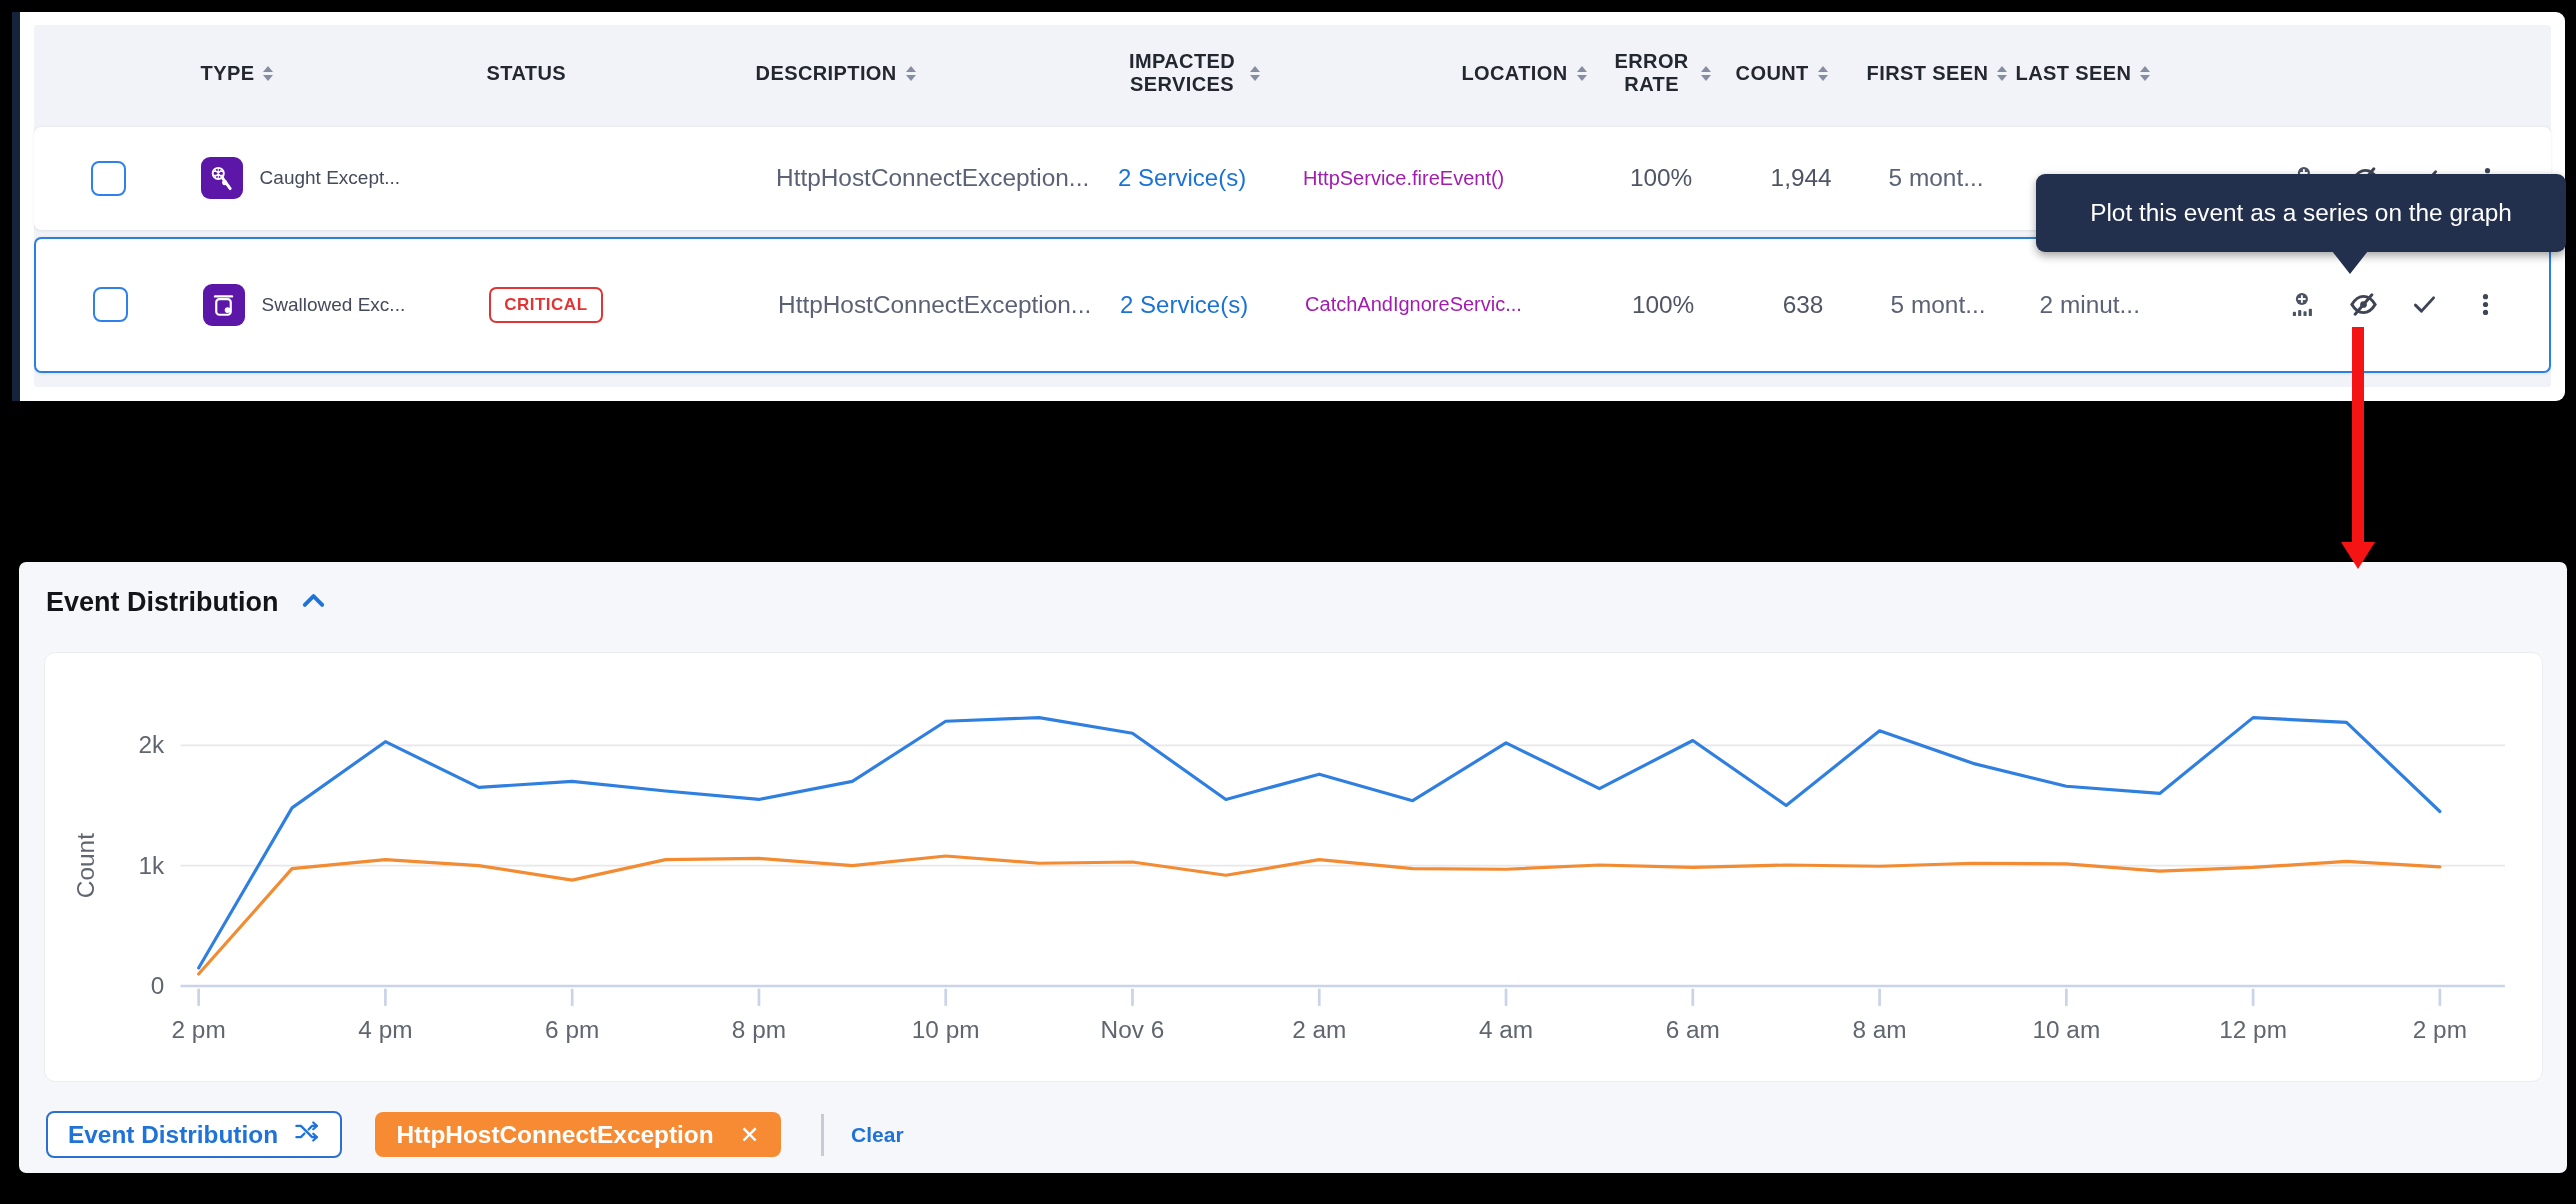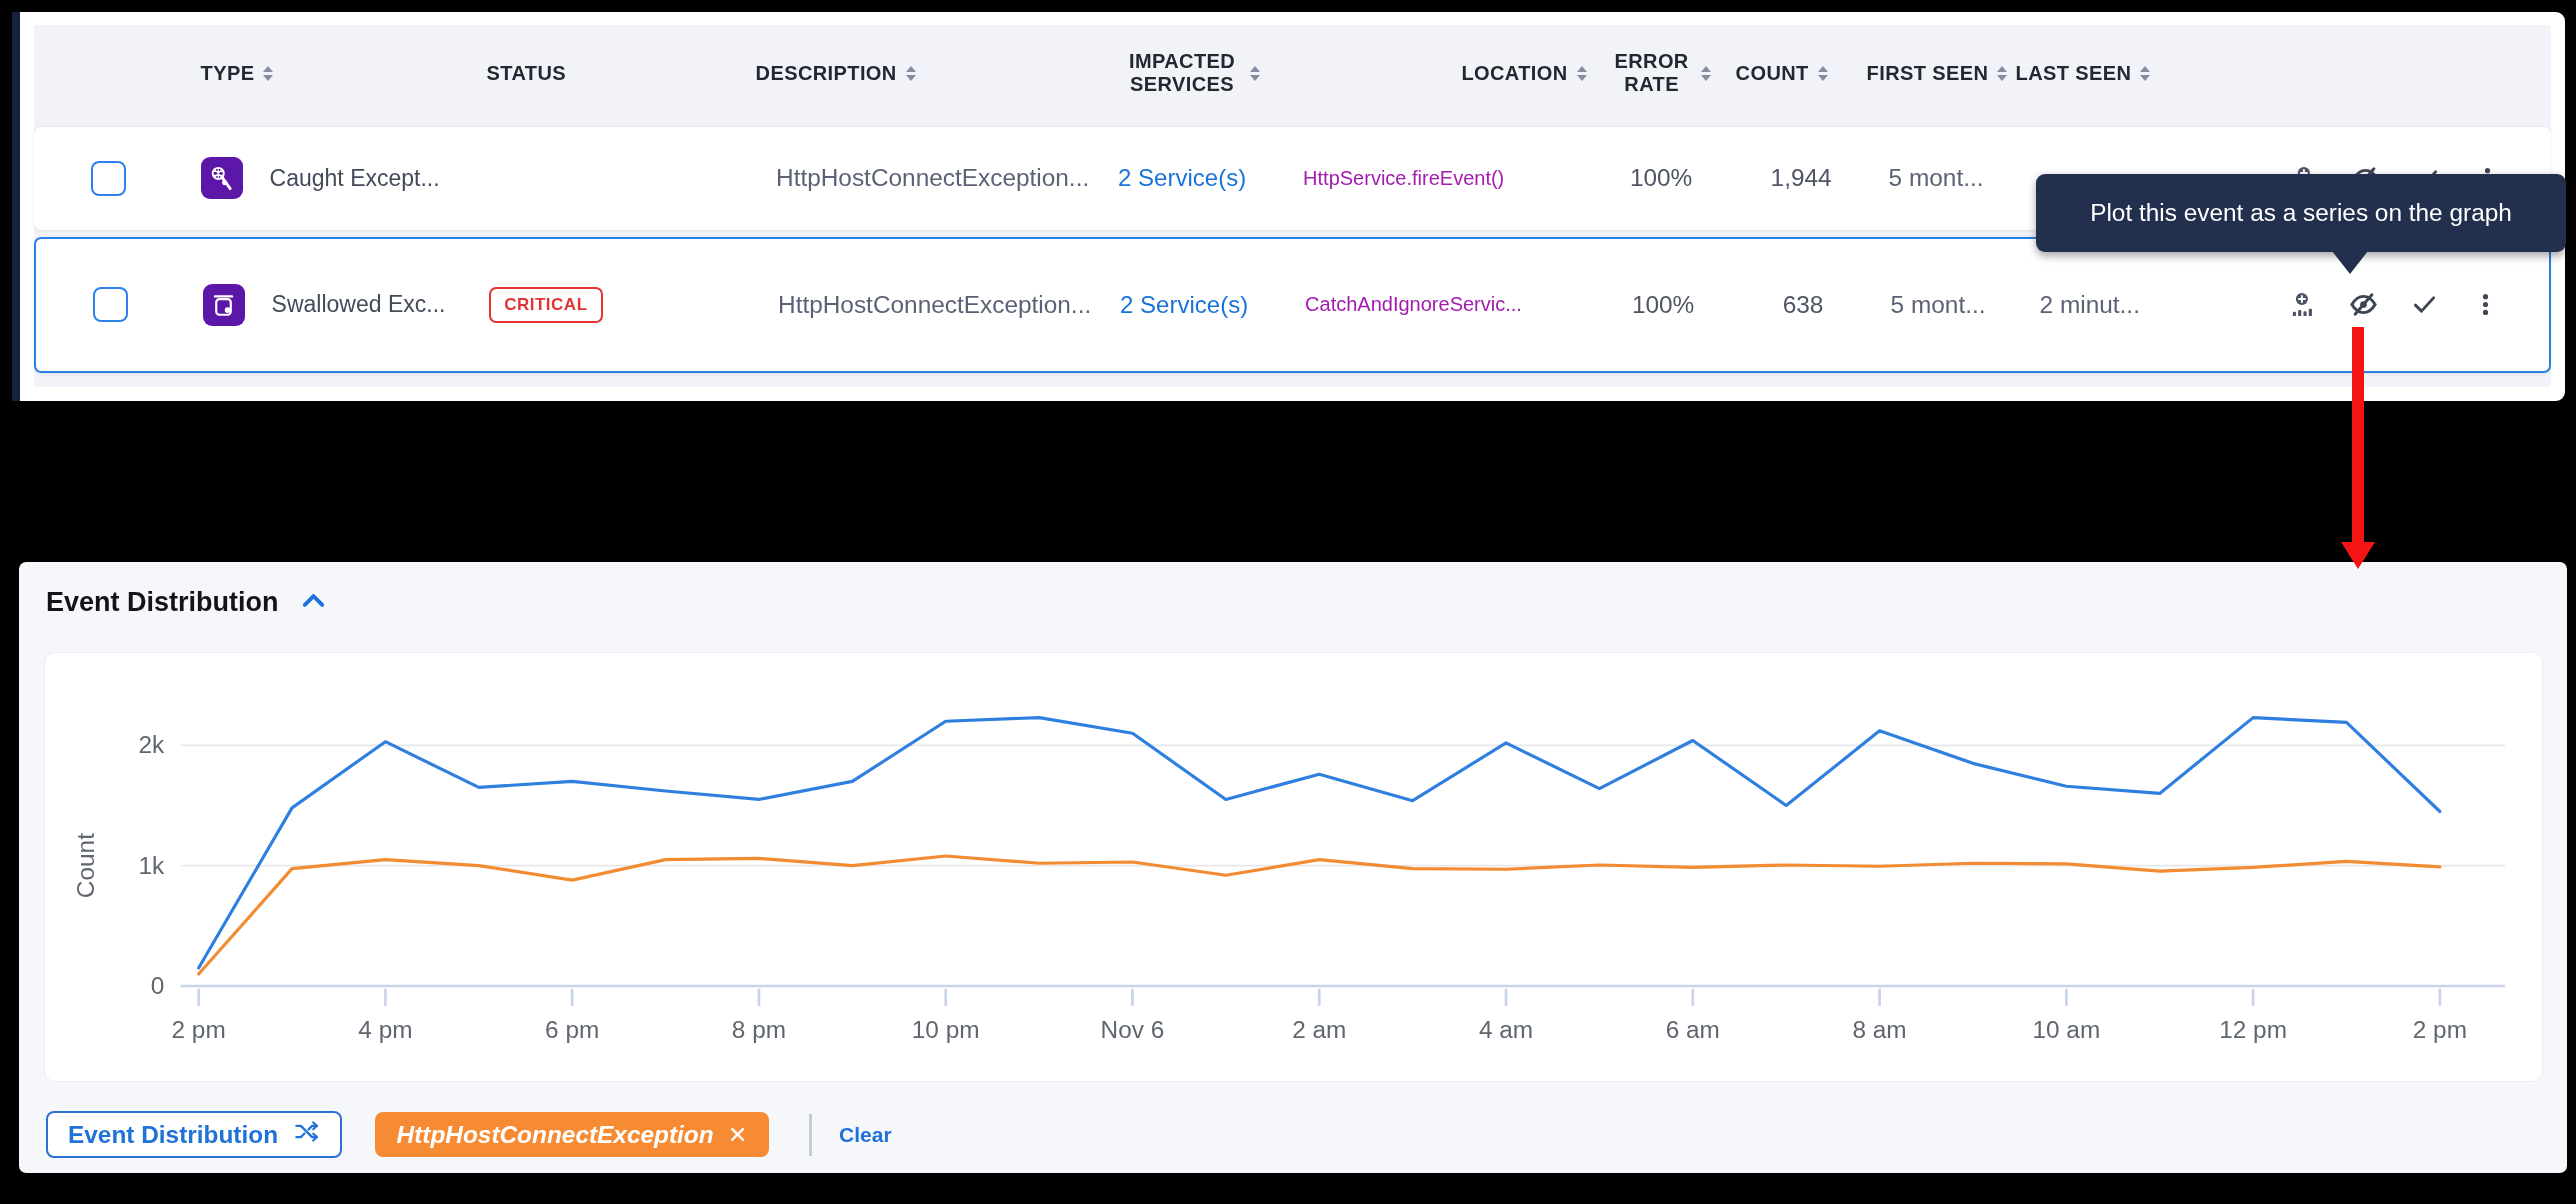--- a/index.html
+++ b/index.html
@@ -26,21 +26,21 @@
   .sort .up{border-bottom:6.3px solid #868da1;}
   .sort .dn{border-top:6.3px solid #868da1;}
 
   .trow{position:absolute;left:13.6px;right:13.6px;background:#fff;border-radius:7.2px;
         box-shadow:0 0.9px 2.7px rgba(40,50,80,.10);}
   .row1{top:115px;height:103px;}
   .row2{top:225px;height:132px;border:2.3px solid #2b7fe3;}
   .cell{font-size:24.4px;color:#59607233;}
   .c-check{display:flex;justify-content:center;}
   .checkbox{width:31px;height:31px;border:2.3px solid #2f80ed;border-radius:8.1px;background:#fff;}
-  .c-type{display:flex;align-items:center;gap:27px;padding-left:18px;font-size:23px;color:#434a59;}
+  .c-type{display:flex;align-items:center;gap:17px;padding-left:18px;font-size:19px;color:#434a59;}
   .tile{width:42px;height:42px;border-radius:9px;background:#5c16a8;display:flex;
         align-items:center;justify-content:center;flex:none;}
   .c-status{padding-left:33px;}
   .badge-critical{display:inline-block;border:2.3px solid #e23434;color:#e23434;font-weight:bold;
         font-size:17px;letter-spacing:0.5px;border-radius:7.2px;padding:6.3px 13.6px;background:#fff;}
   .c-desc{text-align:right;color:#5b6275;font-size:24.4px;padding-right:5.4px;}
   .c-serv{color:#1a73d9;font-size:24px;padding-left:23.5px;}
   .c-loc{color:#a21caf;font-size:20px;padding-left:14.5px;}
   .c-mid{color:#4f5565;font-size:24.4px;text-align:center;}
   .c-seen{color:#5b6275;font-size:24.4px;padding-left:22px;}
@@ -70,22 +70,22 @@
   .section-title{font-size:27px;font-weight:bold;color:#121419;}
   .chart-panel{position:absolute;left:25px;top:90px;width:2497px;height:428px;background:#fff;
            border-radius:11px;border:0.9px solid #ecedf1;}
   .chart-panel svg{display:block;width:100%;height:100%;}
   svg text{font-family:"Liberation Sans","DejaVu Sans",sans-serif;}
 
   .chips-row{position:absolute;left:9px;top:549px;display:flex;align-items:center;}
   .series-btn{display:flex;align-items:center;gap:14.5px;height:43px;padding:0 20px;background:#fff;
            border:2.3px solid #2c6fd3;border-radius:8.1px;color:#1f72d8;font-size:24.4px;font-weight:bold;
            margin-left:18px;cursor:pointer;}
-  .chip{display:flex;align-items:center;gap:14px;height:45px;padding:0 22px;background:#f78b34;
-           border-radius:8.1px;color:#fff;font-size:24.4px;font-weight:bold;margin-left:33px;cursor:pointer;font-style:italic;}
+  .chip{display:flex;align-items:center;gap:26px;height:45px;padding:0 22px;background:#f78b34;
+           border-radius:8.1px;color:#fff;font-size:24.4px;font-weight:bold;margin-left:33px;cursor:pointer;}
   .chip .x{font-size:23.5px;font-weight:bold;}
   .vdivider{width:2.7px;height:42px;background:#c6cbd4;margin:0 27px 0 40px;}
   .clear-link{color:#1f72d8;font-size:21px;font-weight:bold;cursor:pointer;}
 </style>
 </head>
 <body>
 
 <div class="side-strip"></div>
 
 <div class="top-card">

